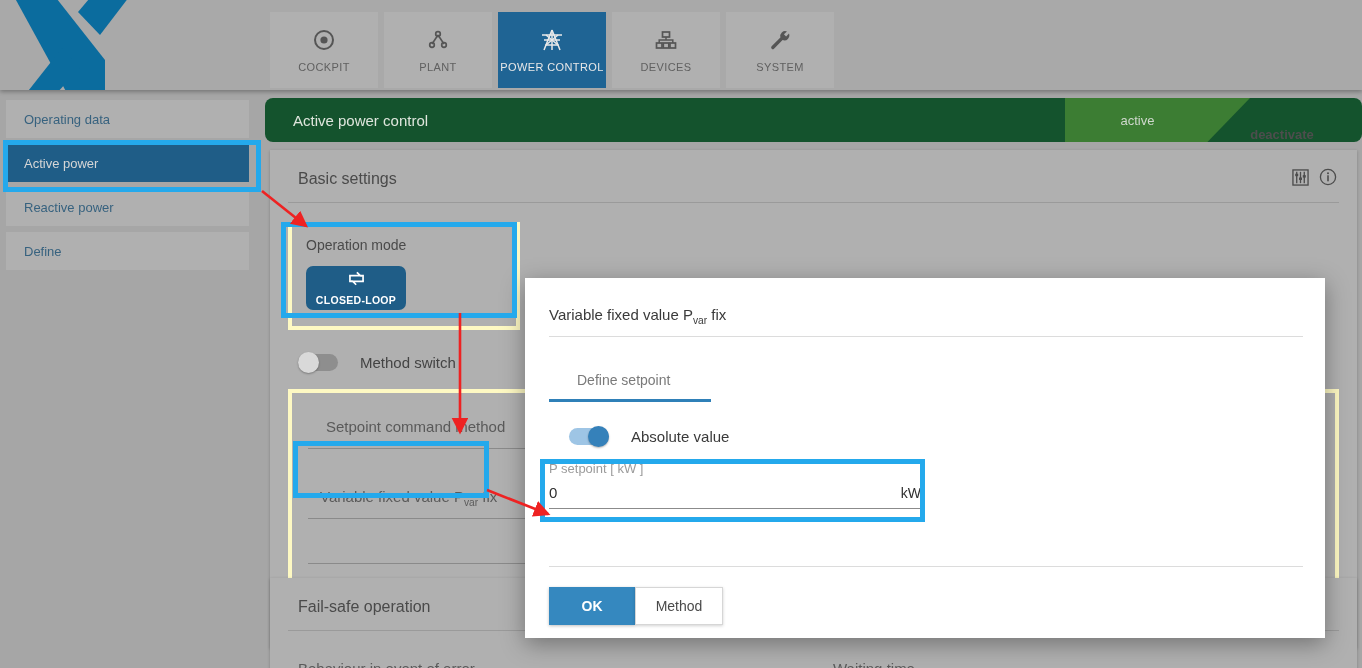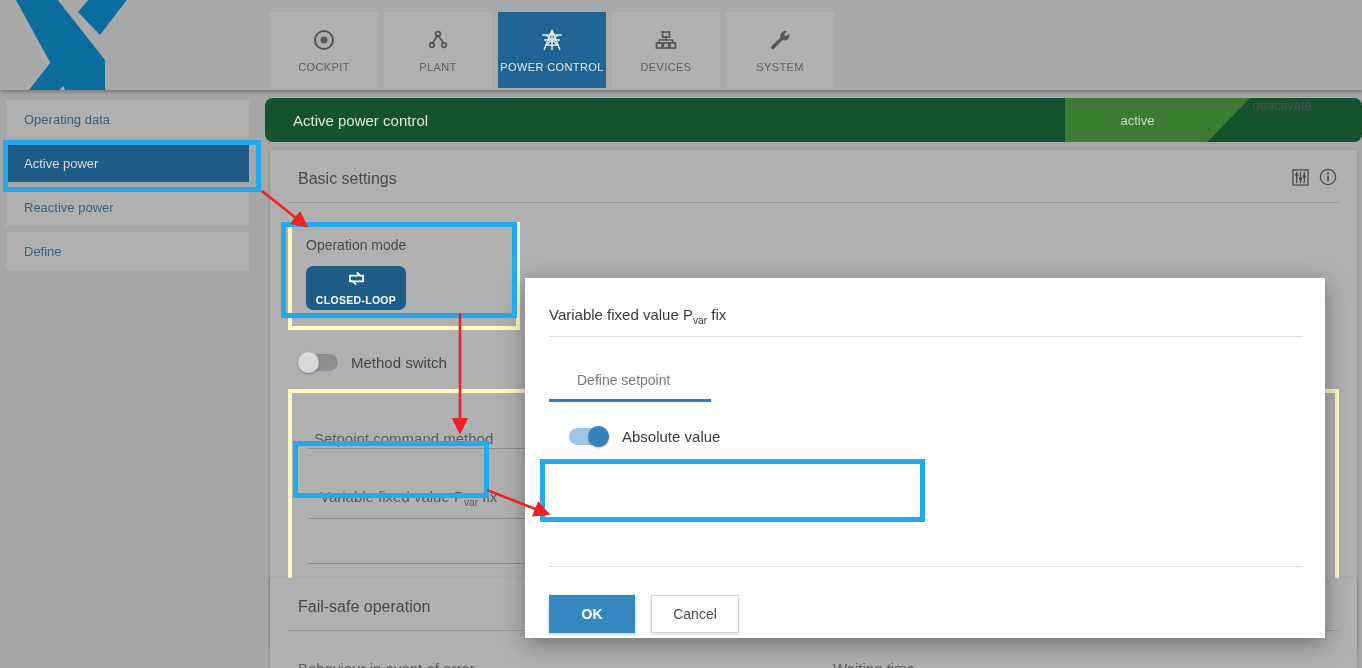--- a/index.html
+++ b/index.html
@@ -91,22 +91,23 @@
   .tg-active {
     position: absolute; left: 0; top: 0; height: 44px; width: 185px;
     background: #3c7d33;
     clip-path: polygon(0 0, 100% 0, 77% 100%, 0 100%);
     display: flex; align-items: center; justify-content: center;
     cursor: pointer;
   }
   .tg-active span { font-size: 13px; color: #cfd8cd; margin-right: 40px; }
   .tg-deact {
     position: absolute; right: 0; top: 0; height: 44px; width: 160px;
-    display: flex; align-items: flex-start; justify-content: center;
+    display: flex; align-items: flex-end; justify-content: center;
     cursor: pointer;
+    font-weight: bold;
   }
   .tg-deact span { font-size: 13px; color: #4d4d4d; }
 
   .card {
     position: absolute;
     background: #b0b0b0;
     box-shadow: 0 1px 3px rgba(0,0,0,.22);
   }
   .card-basic { left: 5px; top: 60px; width: 1087px; height: 498px; }
   .card-title {
@@ -133,21 +134,21 @@
     width: 100px; height: 44px;
     display: flex; flex-direction: column;
     align-items: center; justify-content: center; gap: 4px;
     background: #aaaaaa; color: #4a4a4a;
     cursor: pointer;
   }
   .modebtn.sel { background: #1f5d87; color: #ffffff; border-radius: 7px; }
   .modebtn .lbl { font-size: 10.5px; font-weight: bold; letter-spacing: .3px; }
 
   .switch-row {
-    position: absolute; display: flex; align-items: flex-end; gap: 13px;
+    position: absolute; display: flex; align-items: flex-end; gap: 22px;
   }
   .sw {
     width: 40px; height: 17px; border-radius: 9px;
     background: #8e8e8e; position: relative; cursor: pointer;
   }
   .sw .knob {
     position: absolute; left: 0; top: -2px;
     width: 21px; height: 21px; border-radius: 50%;
     background: #d9d9d9;
     box-shadow: 0 1px 2px rgba(0,0,0,.3);
@@ -189,21 +190,21 @@
   .field-wrap {
     position: absolute; left: 24px; top: 183px; width: 372px;
   }
   .field-caption { font-size: 13px; color: #9b9b9b; }
   .field-value { font-size: 15px; color: #2f2f2f; }
   .field-unit { font-size: 14px; color: #2f2f2f; }
   .modal-hr2 {
     position: absolute; left: 24px; top: 288px; width: 754px; height: 1px;
     background: #dcdcdc;
   }
-  .btnrow { position: absolute; left: 24px; top: 317px; display: flex; gap: 16px; }
+  .btnrow { position: absolute; left: 24px; top: 309px; display: flex; }
   .btn-ok {
     width: 86px; height: 38px; background: #3588bf; color: #fff;
     display: flex; align-items: center; justify-content: center;
     font-size: 14px; font-weight: bold; cursor: pointer;
     box-shadow: 0 1px 3px rgba(0,0,0,.25);
   }
   .btn-cancel {
     width: 88px; height: 38px; background: #fff; color: #4a4a4a;
     border: 1px solid #d6d6d6;
     display: flex; align-items: center; justify-content: center;
@@ -371,21 +372,21 @@
       </div>
 
       <div class="switch-row" style="left:28px; top:204px;">
         <span class="sw">
           <span class="knob"></span>
         </span>
         <span class="sl">Method switch</span>
       </div>
 
       <div class="subcard" style="left:18px; top:239px; width:1051px; height:197px;">
-        <div class="fieldlabel" style="position:absolute; left:22px; top:25px;margin-top:12px;">Setpoint command method</div>
+        <div class="fieldlabel" style="position:absolute; left:34px; top:25px;">Setpoint command method</div>
         <div class="fieldline" style="position:absolute; left:16px; top:55px; width:1013px;"></div>
 
         <div class="fieldlabel" style="position:absolute; left:28px; top:95px;"><span>Variable fixed value P</span><sub>var</sub><span> fix</span></div>
         <div class="fieldline" style="position:absolute; left:16px; top:125px; width:1013px;"></div>
 
         <div class="fieldline" style="position:absolute; left:16px; top:170px; width:1013px;"></div>
       </div>
     </div>
 
     <div class="card" style="left:5px; top:488px; width:1087px; height:130px;">
@@ -409,29 +410,37 @@
     </div>
     <div class="tab-underline"></div>
 
     <div class="switch-row abs-row">
       <span class="sw on">
         <span class="knob"></span>
       </span>
       <span class="sl" style="color:#3a3a3a;">Absolute value</span>
     </div>
 
+    <div class="field-wrap">
+      <div class="field-caption">P setpoint [ kW ]</div>
+      <div style="display:flex; justify-content:space-between; align-items:flex-end; margin-top:8px;">
+        <span class="field-value">0</span>
+        <span class="field-unit">kW</span>
+      </div>
+      <div style="height:1px;background:#8b8b8b;margin-top:7px;"></div>
+    </div>
 
     <div class="modal-hr2"></div>
 
     <div class="btnrow">
       <div class="btn-ok">
         <span>OK</span>
       </div>
       <div class="btn-cancel">
-        <span>Cancel</span>
+        <span>Method</span>
       </div>
     </div>
   </div>
 
   <div class="hl" style="left:3px;  top:140px; width:258px; height:52px;"></div>
   <div class="hl" style="left:281px; top:222px; width:236px; height:96px;"></div>
   <div class="hl" style="left:293px; top:441px; width:196px; height:57px;"></div>
   <div class="hl" style="left:540px; top:459px; width:385px; height:63px;"></div>
 
   <svg class="anno-svg" viewBox="0 0 1362 668">

